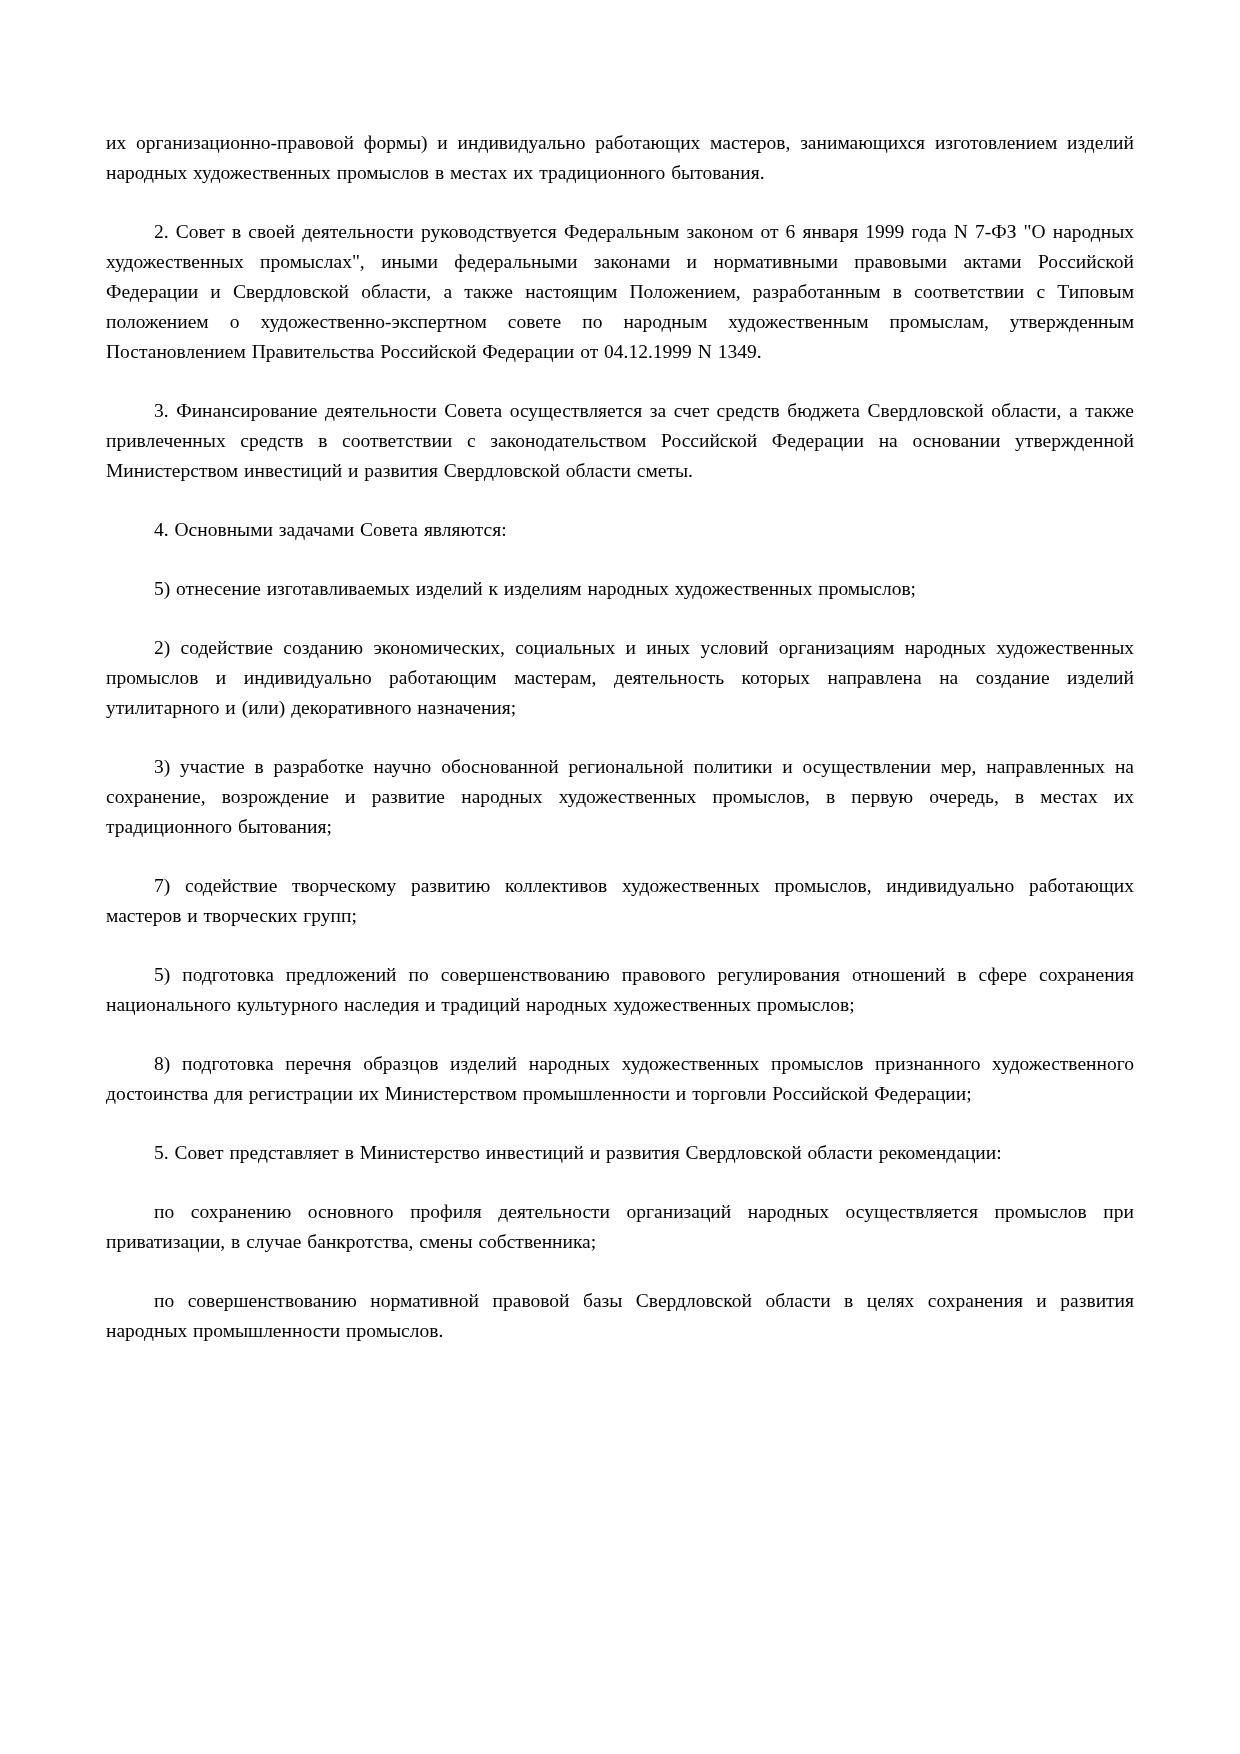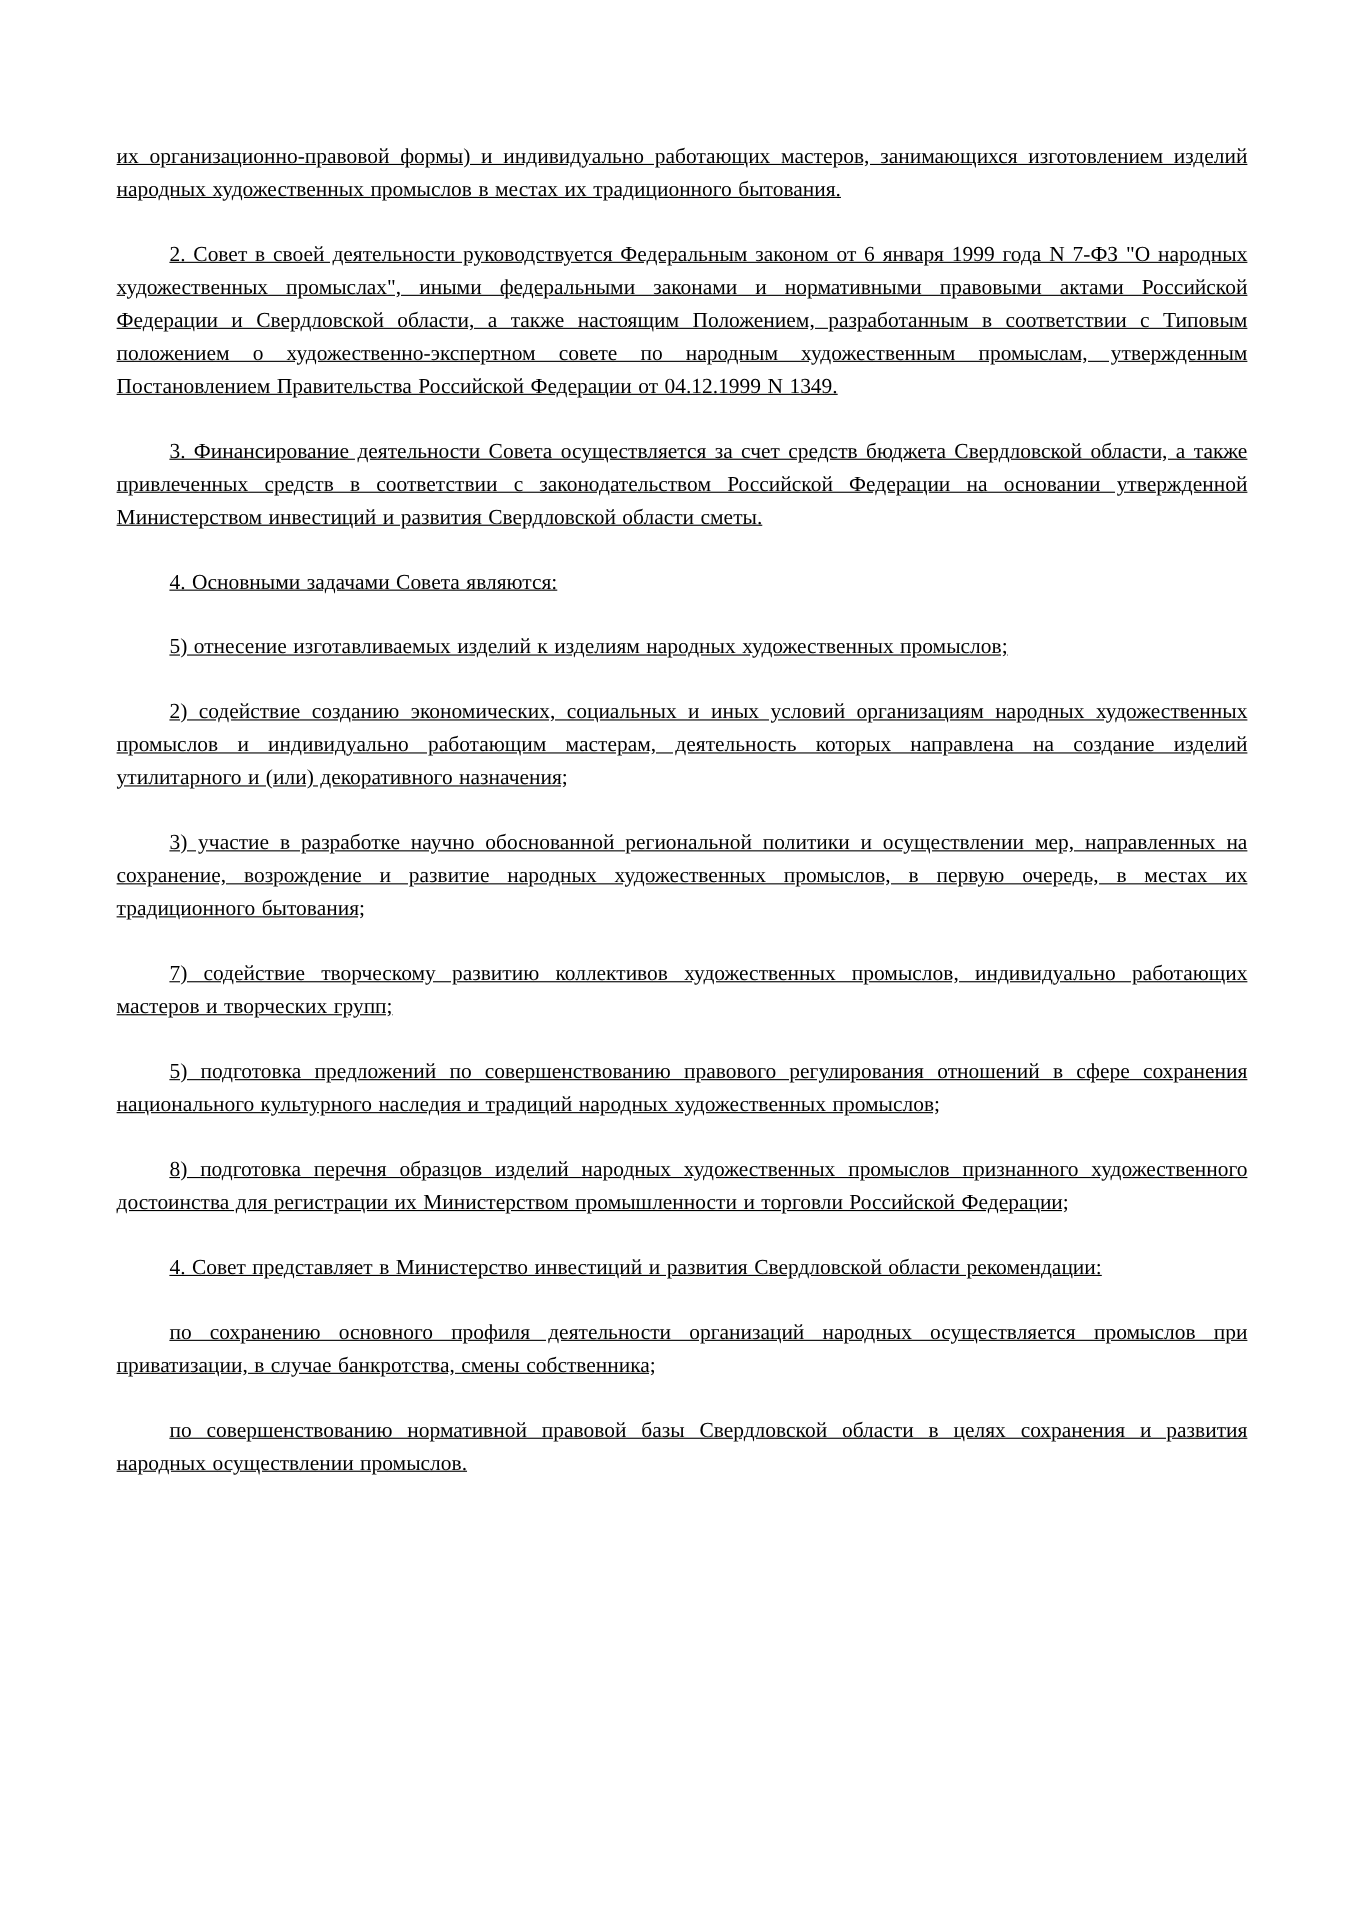--- a/index.html
+++ b/index.html
@@ -20,38 +20,37 @@
     padding: 128px 106px 100px 106px;
     background: #ffffff;
   }
   .doc p {
     margin: 0 0 29px 0;
     font-size: 19.5px;
     line-height: 30px;
     text-align: justify;
     text-indent: 48px;
     word-spacing: 1px;
-    text-decoration: underline;
   }
   .doc p.no-indent {
     text-indent: 0;
   }
 </style>
 </head>
 <body>
 
 <div class="page">
   <div class="doc">
     <p class="no-indent">их организационно-правовой формы) и индивидуально работающих мастеров, занимающихся изготовлением изделий народных художественных промыслов в местах их традиционного бытования.</p>
     <p>2. Совет в своей деятельности руководствуется Федеральным законом от 6 января 1999 года N 7-ФЗ "О народных художественных промыслах", иными федеральными законами и нормативными правовыми актами Российской Федерации и Свердловской области, а также настоящим Положением, разработанным в соответствии с Типовым положением о художественно-экспертном совете по народным художественным промыслам, утвержденным Постановлением Правительства Российской Федерации от 04.12.1999 N 1349.</p>
     <p>3. Финансирование деятельности Совета осуществляется за счет средств бюджета Свердловской области, а также привлеченных средств в соответствии с законодательством Российской Федерации на основании утвержденной Министерством инвестиций и развития Свердловской области сметы.</p>
     <p>4. Основными задачами Совета являются:</p>
     <p>5) отнесение изготавливаемых изделий к изделиям народных художественных промыслов;</p>
     <p>2) содействие созданию экономических, социальных и иных условий организациям народных художественных промыслов и индивидуально работающим мастерам, деятельность которых направлена на создание изделий утилитарного и (или) декоративного назначения;</p>
     <p>3) участие в разработке научно обоснованной региональной политики и осуществлении мер, направленных на сохранение, возрождение и развитие народных художественных промыслов, в первую очередь, в местах их традиционного бытования;</p>
     <p>7) содействие творческому развитию коллективов художественных промыслов, индивидуально работающих мастеров и творческих групп;</p>
     <p>5) подготовка предложений по совершенствованию правового регулирования отношений в сфере сохранения национального культурного наследия и традиций народных художественных промыслов;</p>
     <p>8) подготовка перечня образцов изделий народных художественных промыслов признанного художественного достоинства для регистрации их Министерством промышленности и торговли Российской Федерации;</p>
-    <p>4. Совет представляет в Министерство инвестиций и развития Свердловской области рекомендации:</p>
+    <p>5. Совет представляет в Министерство инвестиций и развития Свердловской области рекомендации:</p>
     <p>по сохранению основного профиля деятельности организаций народных осуществляется промыслов при приватизации, в случае банкротства, смены собственника;</p>
-    <p>по совершенствованию нормативной правовой базы Свердловской области в целях сохранения и развития народных осуществлении промыслов.</p>
+    <p>по совершенствованию нормативной правовой базы Свердловской области в целях сохранения и развития народных промышленности промыслов.</p>
   </div>
 </div>
 
 </body></html>

